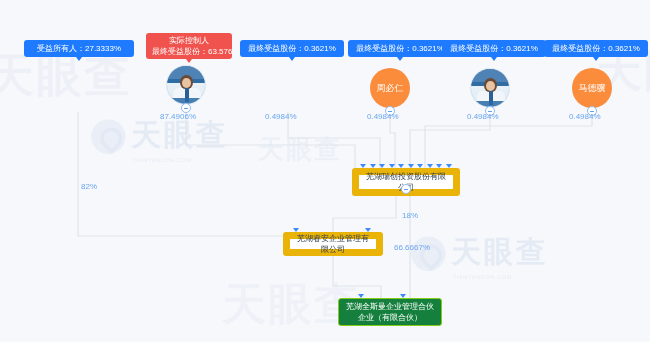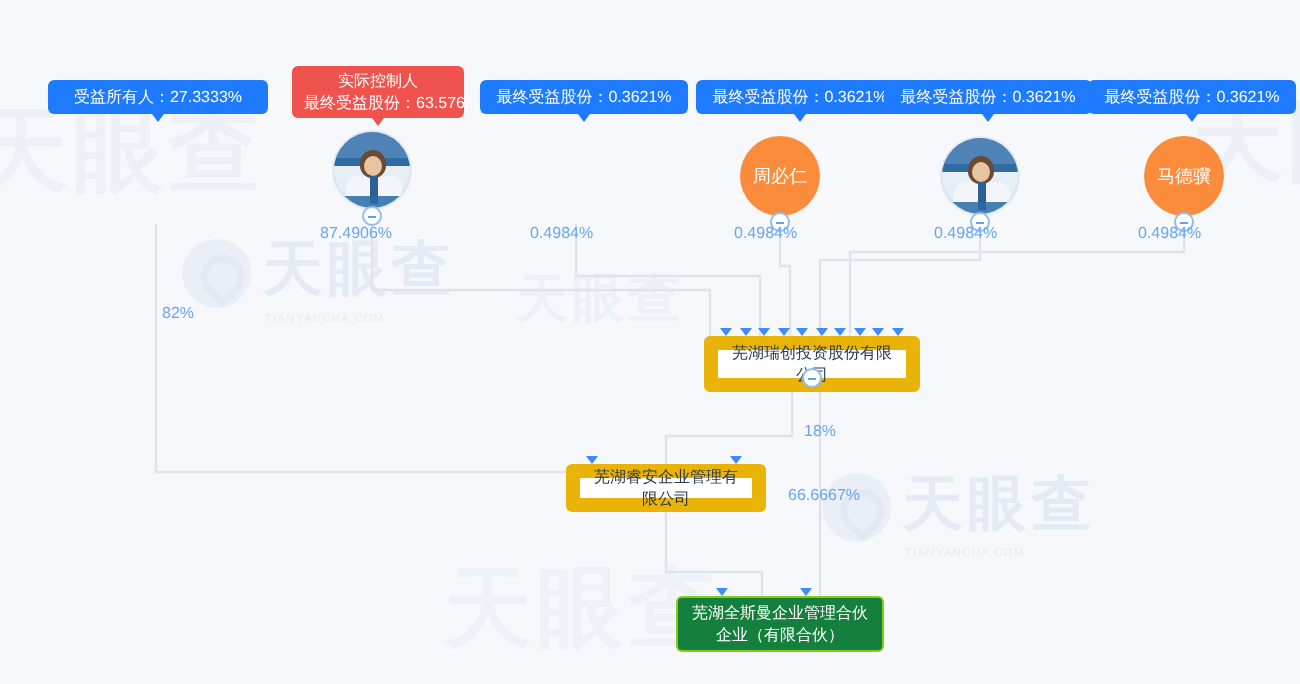--- a/index.html
+++ b/index.html
@@ -262,17 +262,17 @@
 
   <div class="caret-row" style="left:358px;top:294px;width:48px;">
     <div class="caret"></div>
     <div class="caret"></div>
   </div>
   <div class="cbox solid" style="left:338px;top:298px;width:104px;height:28px;flex-direction:column;">
     <span>芜湖全斯曼企业管理合伙</span>
     <span>企业（有限合伙）</span>
   </div>
 
-  <div class="elabel" style="left:81px;top:152px;">82%</div>
+  <div class="elabel" style="left:81px;top:182px;">82%</div>
   <div class="elabel" style="left:402px;top:211px;">18%</div>
   <div class="elabel" style="left:394px;top:243px;">66.6667%</div>
 
 </div>
 
 </body></html>

